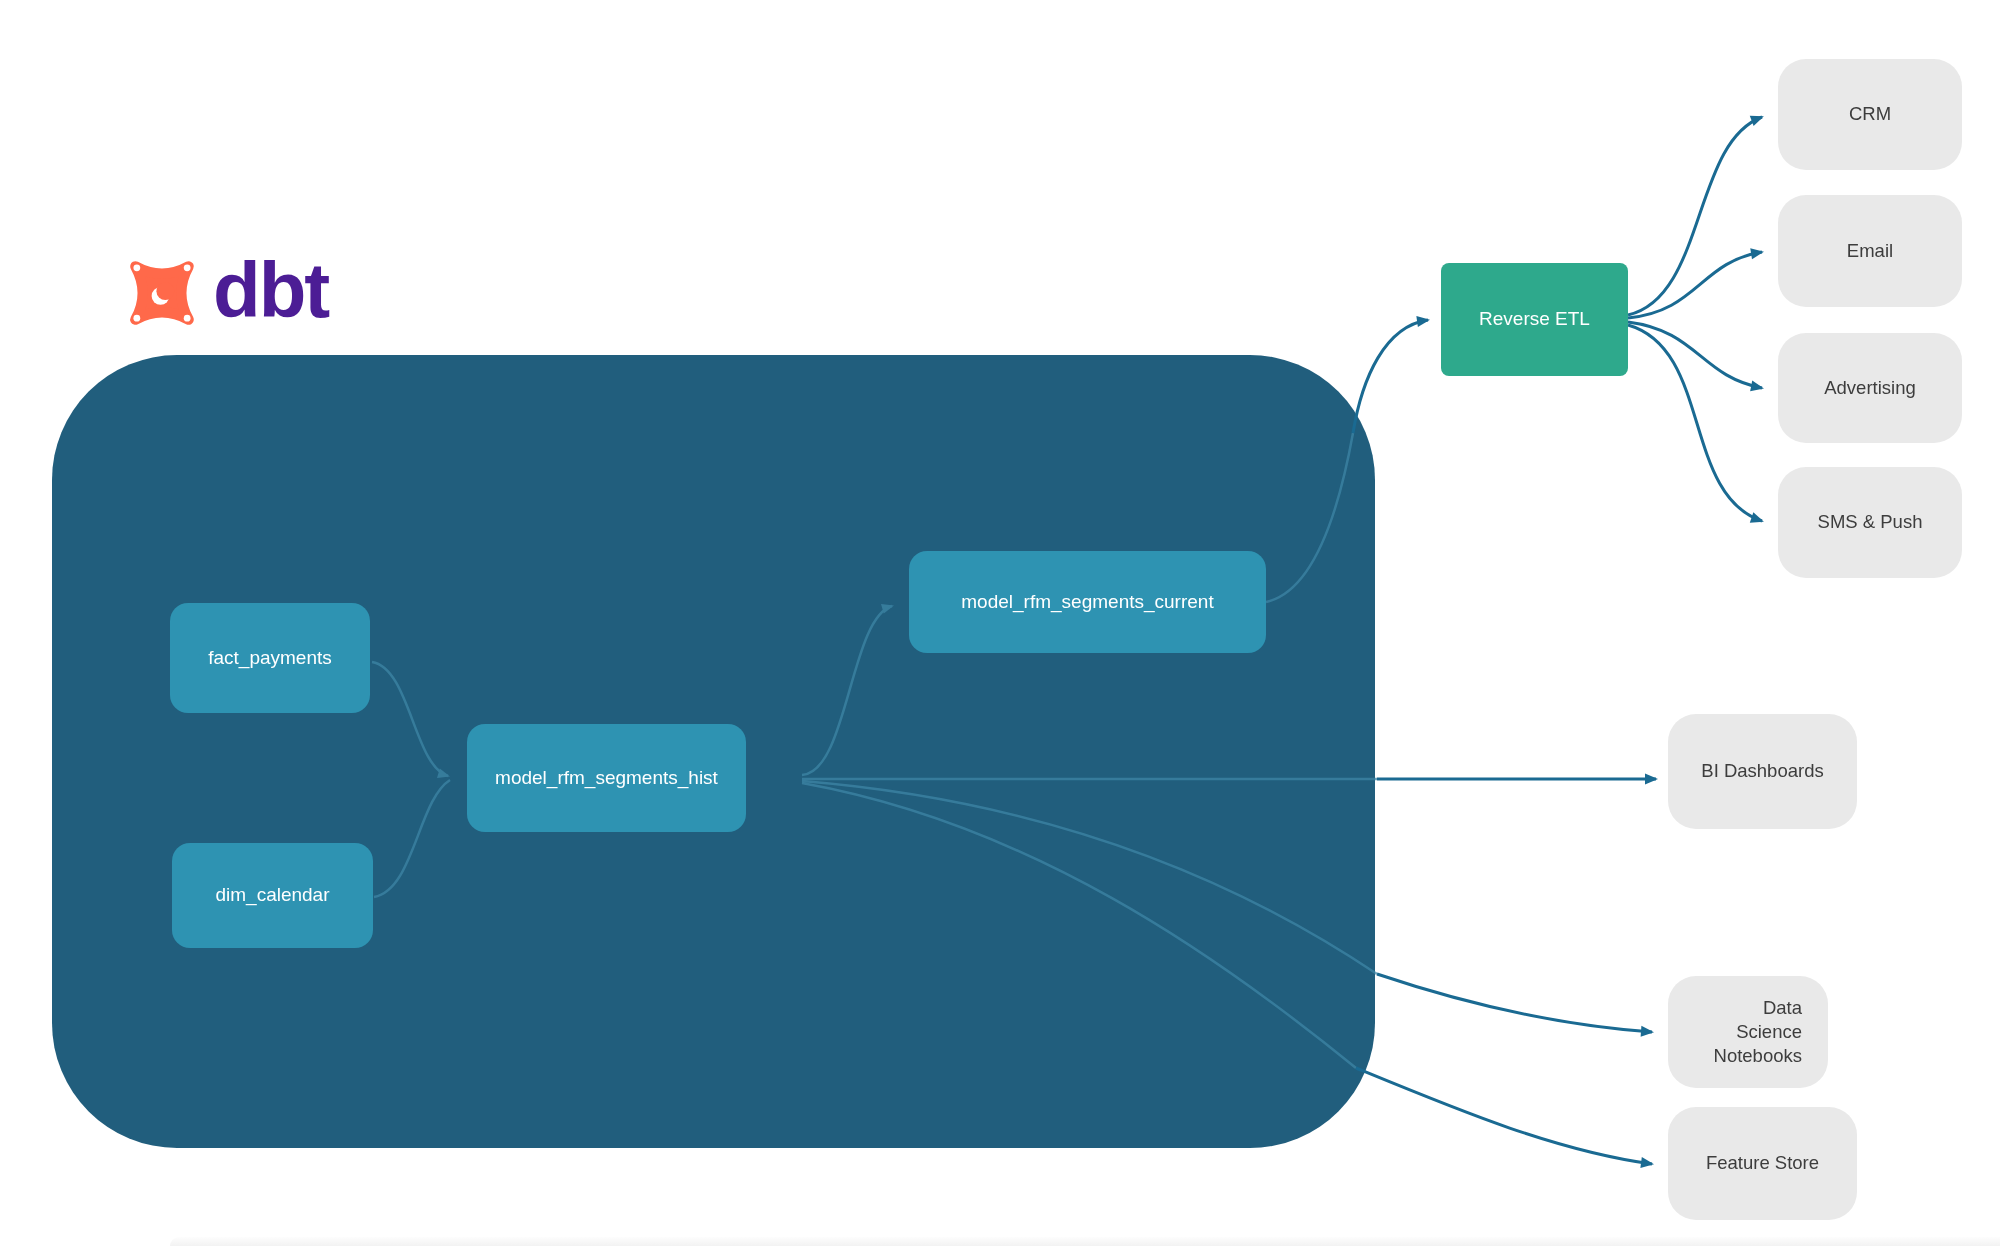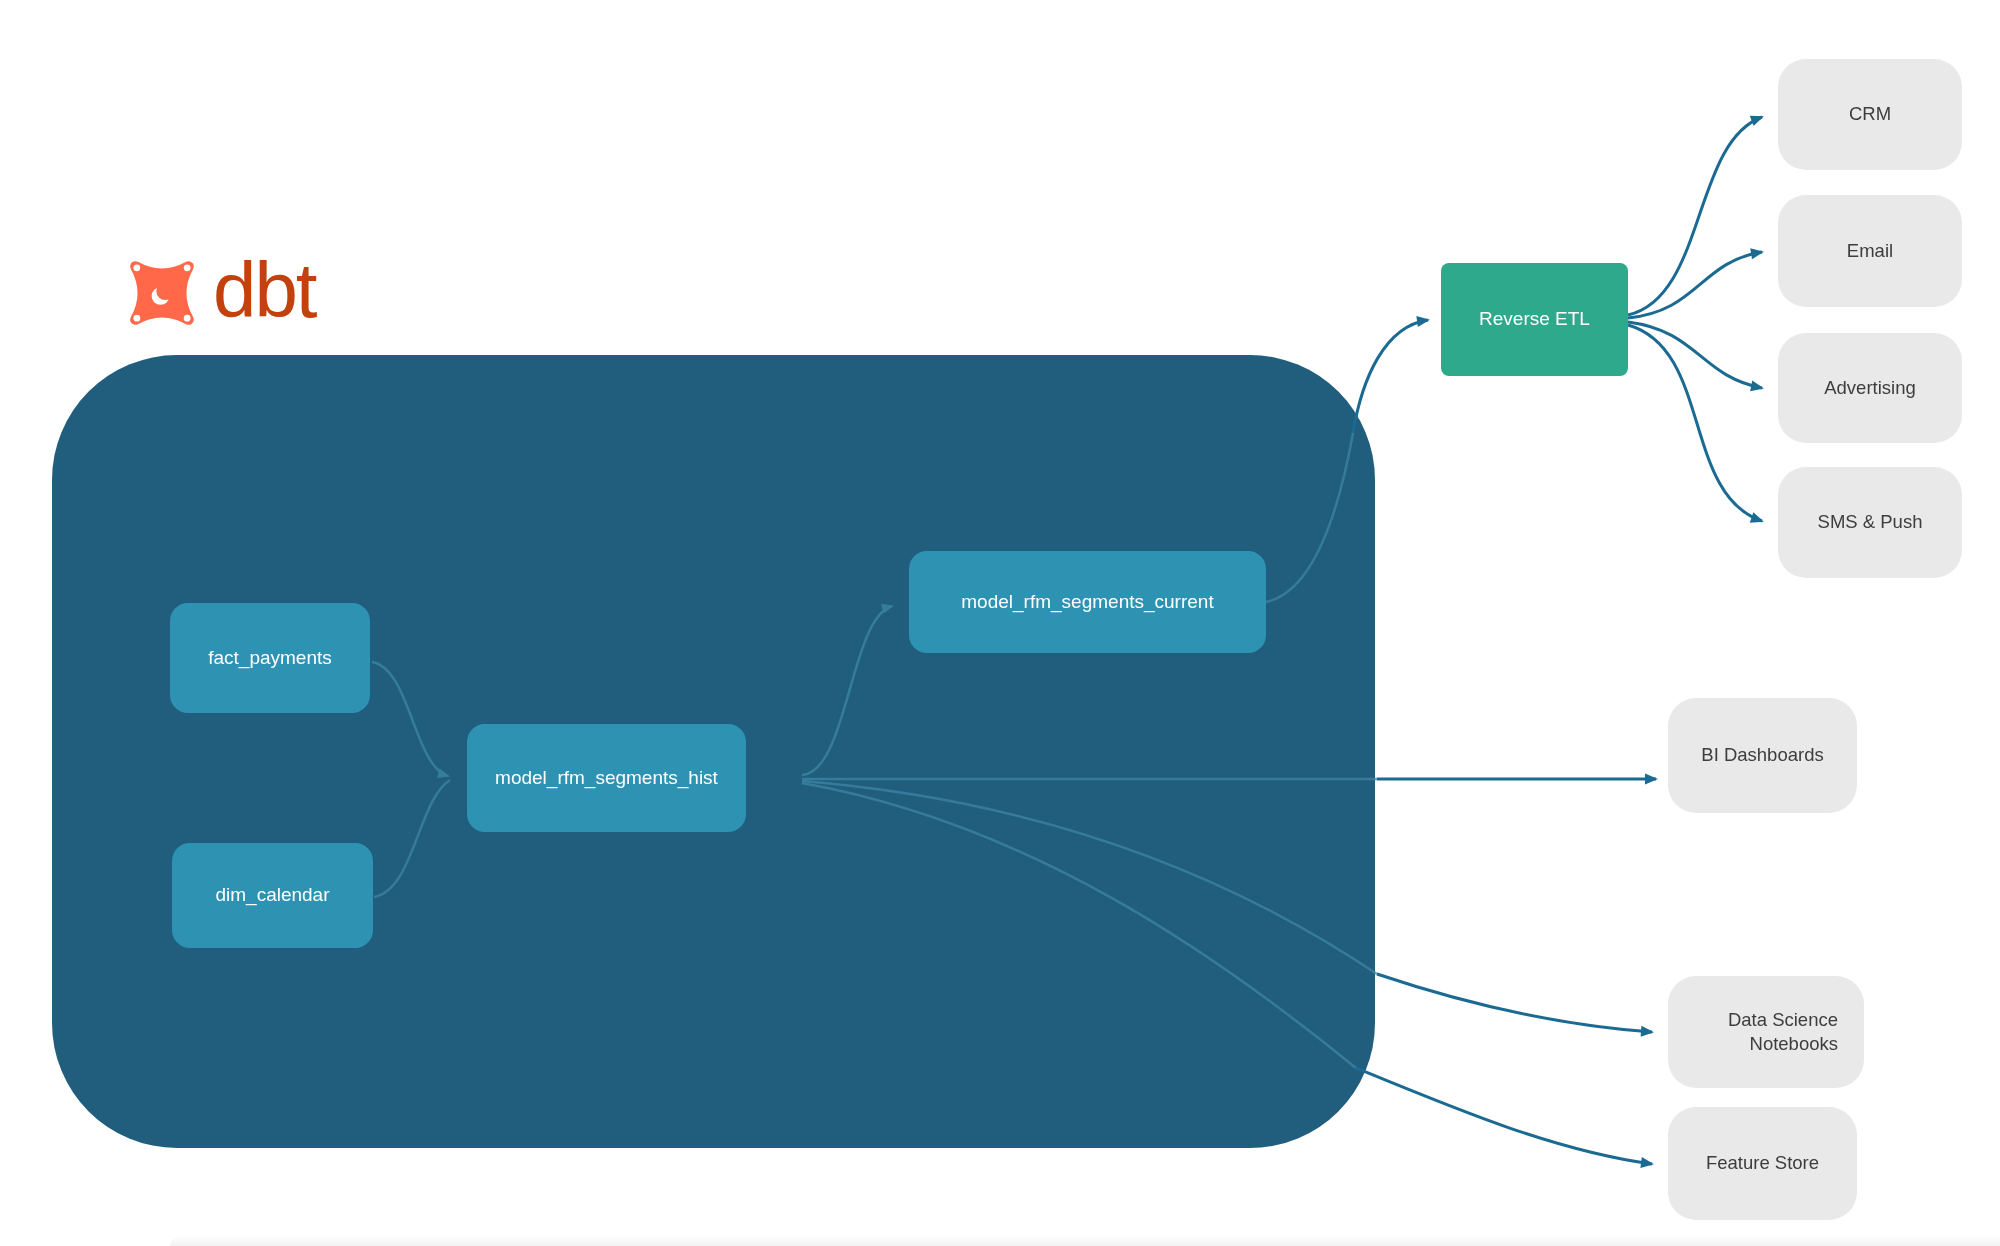--- a/index.html
+++ b/index.html
@@ -14,21 +14,21 @@
     --c-text-light:#FFFFFF;
   }
   *{box-sizing:border-box;margin:0;padding:0}
   html,body{background:#fff}
   body{font-family:"Liberation Sans",sans-serif;}
   .stage{position:relative;width:2000px;height:1246px;background:#ffffff;overflow:hidden}
 
   
   .brand{position:absolute;left:125px;top:256px;display:flex;align-items:center;gap:14px}
   .brand svg{width:74px;height:74px;display:block}
-  .brand-name{font-size:78px;font-weight:400;color:#c2410c;letter-spacing:-2px;line-height:72px;margin-top:-6px}
+  .brand-name{font-size:78px;font-weight:700;color:#4c1d95;letter-spacing:-2px;line-height:72px;margin-top:-6px}
 
   
   .warehouse{position:absolute;left:52px;top:355px;width:1323px;height:793px;
     background:var(--c-container);border-radius:125px}
 
   
   svg.edges{position:absolute;left:0;top:0;width:2000px;height:1246px;pointer-events:none}
   .edge-in{stroke:var(--c-edge-inside);stroke-width:2.5;fill:none;opacity:.75}
   .edge-out{stroke:var(--c-edge-outside);stroke-width:3;fill:none}
 
@@ -43,22 +43,22 @@
   #n-dim{left:172px;top:843px;width:201px;height:105px}
   #n-hist{left:467px;top:724px;width:279px;height:108px}
   #n-current{left:909px;top:551px;width:357px;height:102px}
   #n-retl{left:1441px;top:263px;width:187px;height:113px}
 
   #n-crm{left:1778px;top:59px;width:184px;height:111px}
   #n-email{left:1778px;top:195px;width:184px;height:112px}
   #n-adv{left:1778px;top:333px;width:184px;height:110px}
   #n-sms{left:1778px;top:467px;width:184px;height:111px}
 
-  #n-bi{left:1668px;top:698px;width:189px;height:115px}
-  #n-ds{left:1668px;top:976px;width:196px;height:112px;padding:4px 26px}
+  #n-bi{left:1668px;top:714px;width:189px;height:115px}
+  #n-ds{left:1668px;top:976px;width:160px;height:112px;padding:4px 26px}
   #n-fs{left:1668px;top:1107px;width:189px;height:113px}
 
   .bottom-strip{position:absolute;left:170px;right:0;bottom:0;height:9px;
     background:linear-gradient(180deg,#fdfdfd,#f1f1f1);border-top-left-radius:80px;opacity:.9}
 </style>
 </head>
 <body>
 
 <div class="stage">
 

